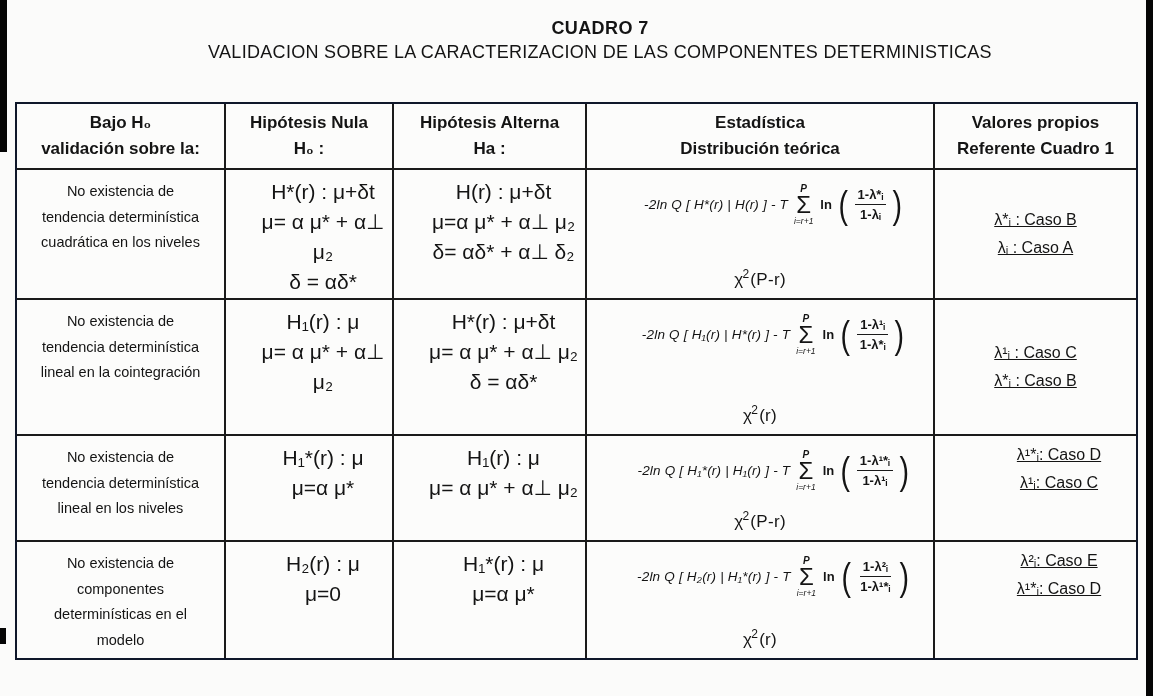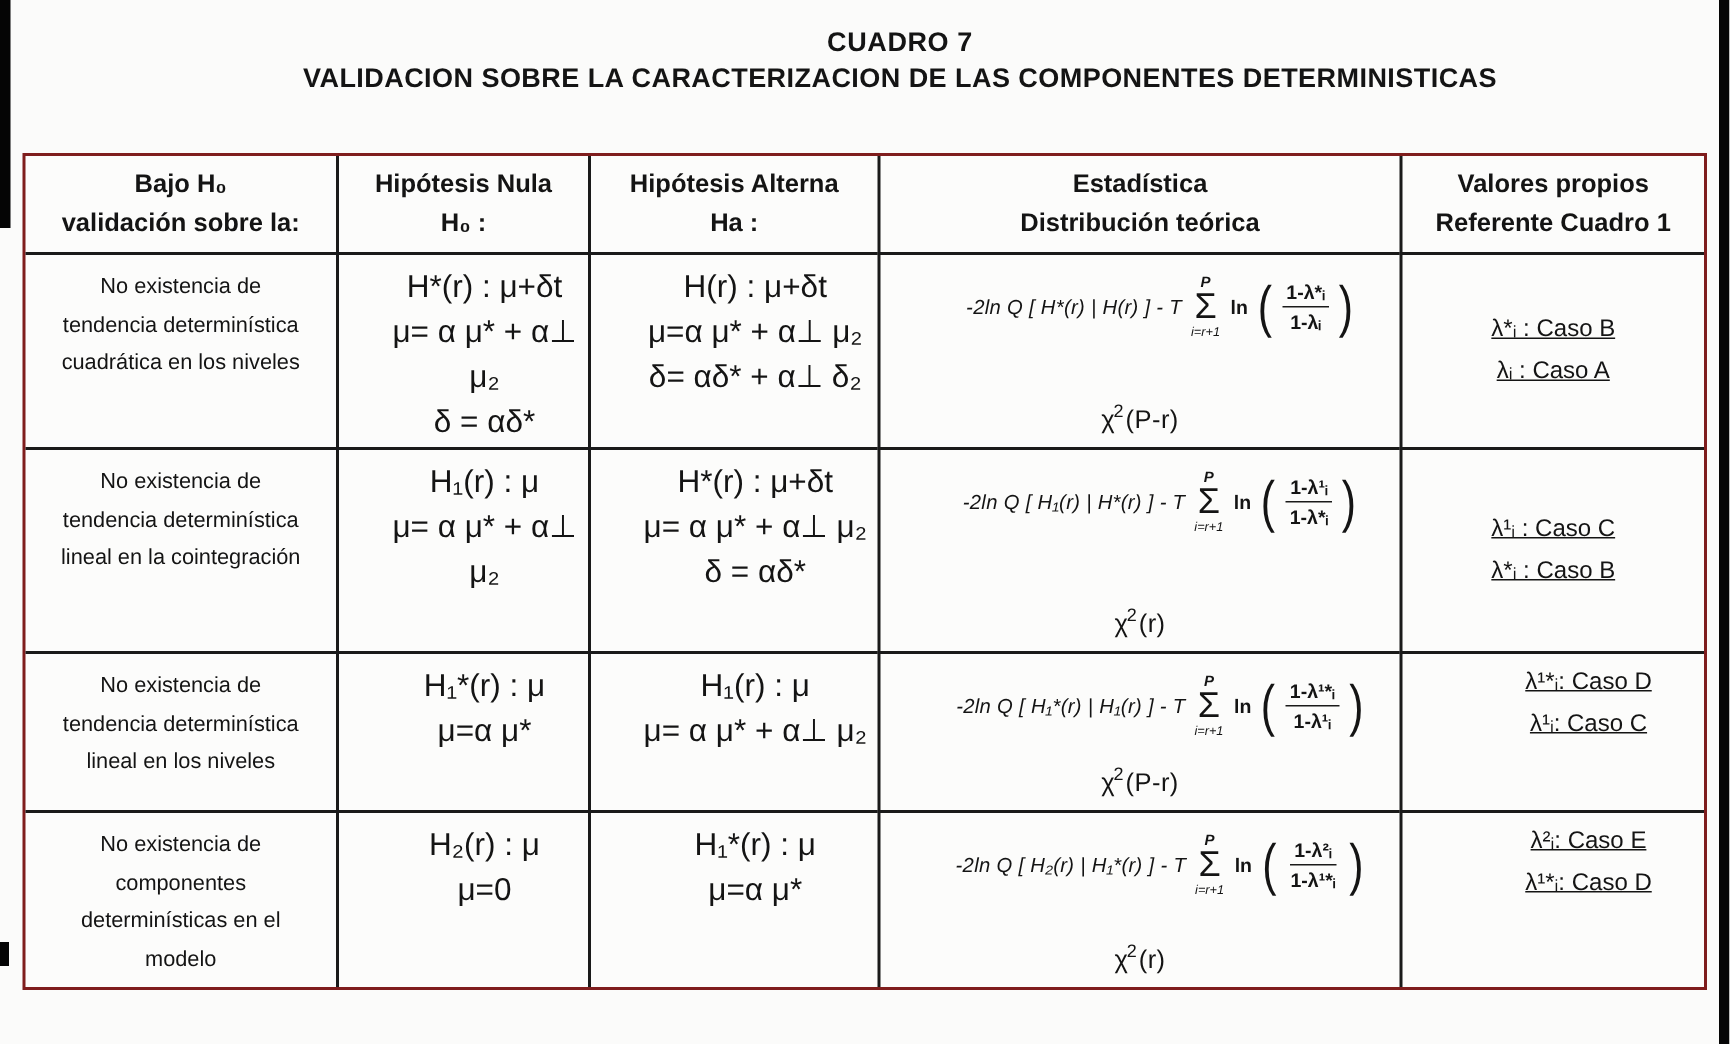--- a/index.html
+++ b/index.html
@@ -9,25 +9,25 @@
 
   
   .edge{position:absolute;background:#050505;}
   .edge-left{left:0;top:0;width:7px;height:152px;}
   .edge-left-blob{left:0;top:628px;width:6px;height:16px;}
   .edge-right{right:0;top:0;width:7px;height:696px;}
 
   
   .title-wrap{position:absolute;left:50px;top:18px;width:1100px;text-align:center;}
   .title-line1{font-size:18px;font-weight:bold;letter-spacing:.4px;}
-  .title-line2{font-size:18px;font-weight:bold;letter-spacing:.3px;margin-top:3px;}
+  .title-line2{font-size:18px;font-weight:normal;letter-spacing:.3px;margin-top:3px;}
 
   
   .tbl{position:absolute;left:15px;top:102px;width:1123px;height:558px;
-       border:2px solid #7f1d1d;box-sizing:border-box;background:#fcfcfb;
+       border:2px solid #0f172a;box-sizing:border-box;background:#fcfcfb;
        display:grid;
        grid-template-columns:207px 168px 193px 348px 203px;
        grid-template-rows:64px 130px 136px 106px 118px;}
   .cell{box-sizing:border-box;display:flex;flex-direction:column;align-items:center;
         text-align:center;overflow:hidden;}
   .bl{border-left:2px solid #1a1a1a;}
   .bt{border-top:2px solid #1a1a1a;}
 
   .lines{white-space:pre-line;}
 

